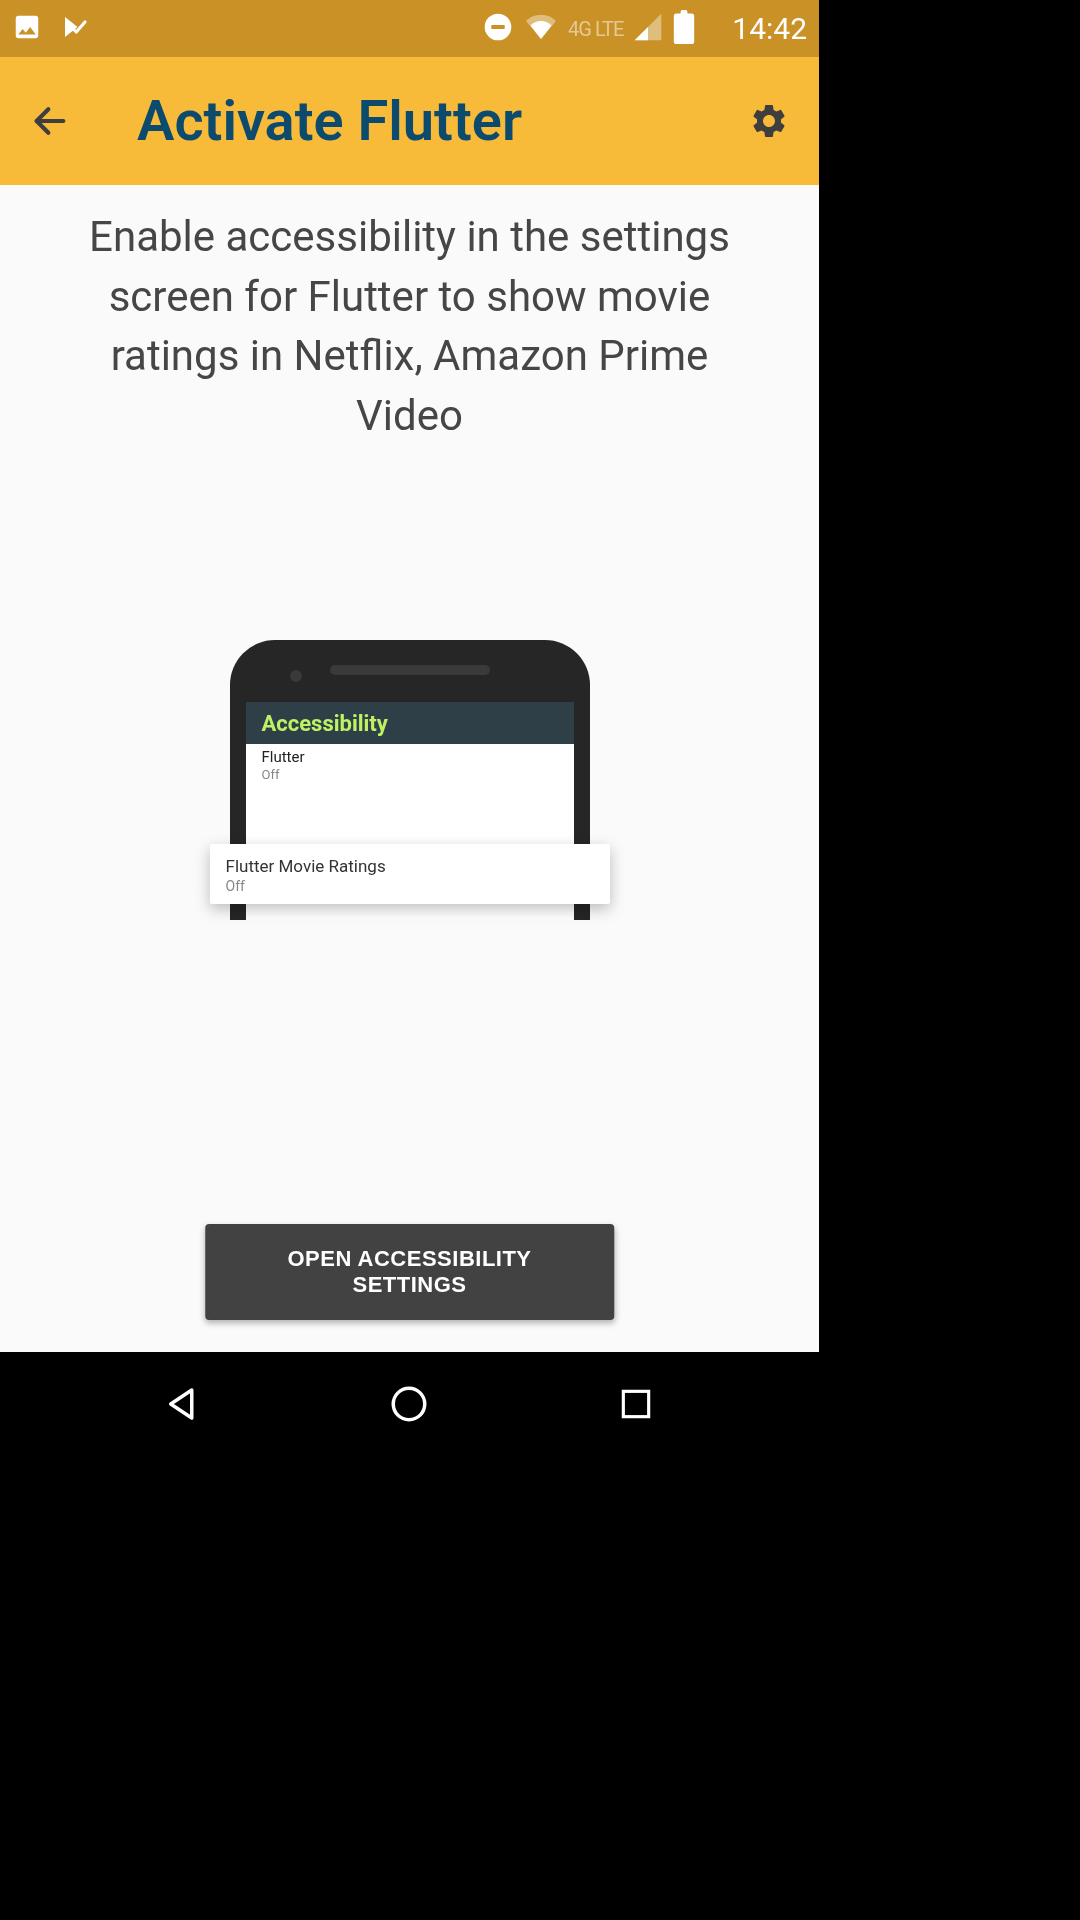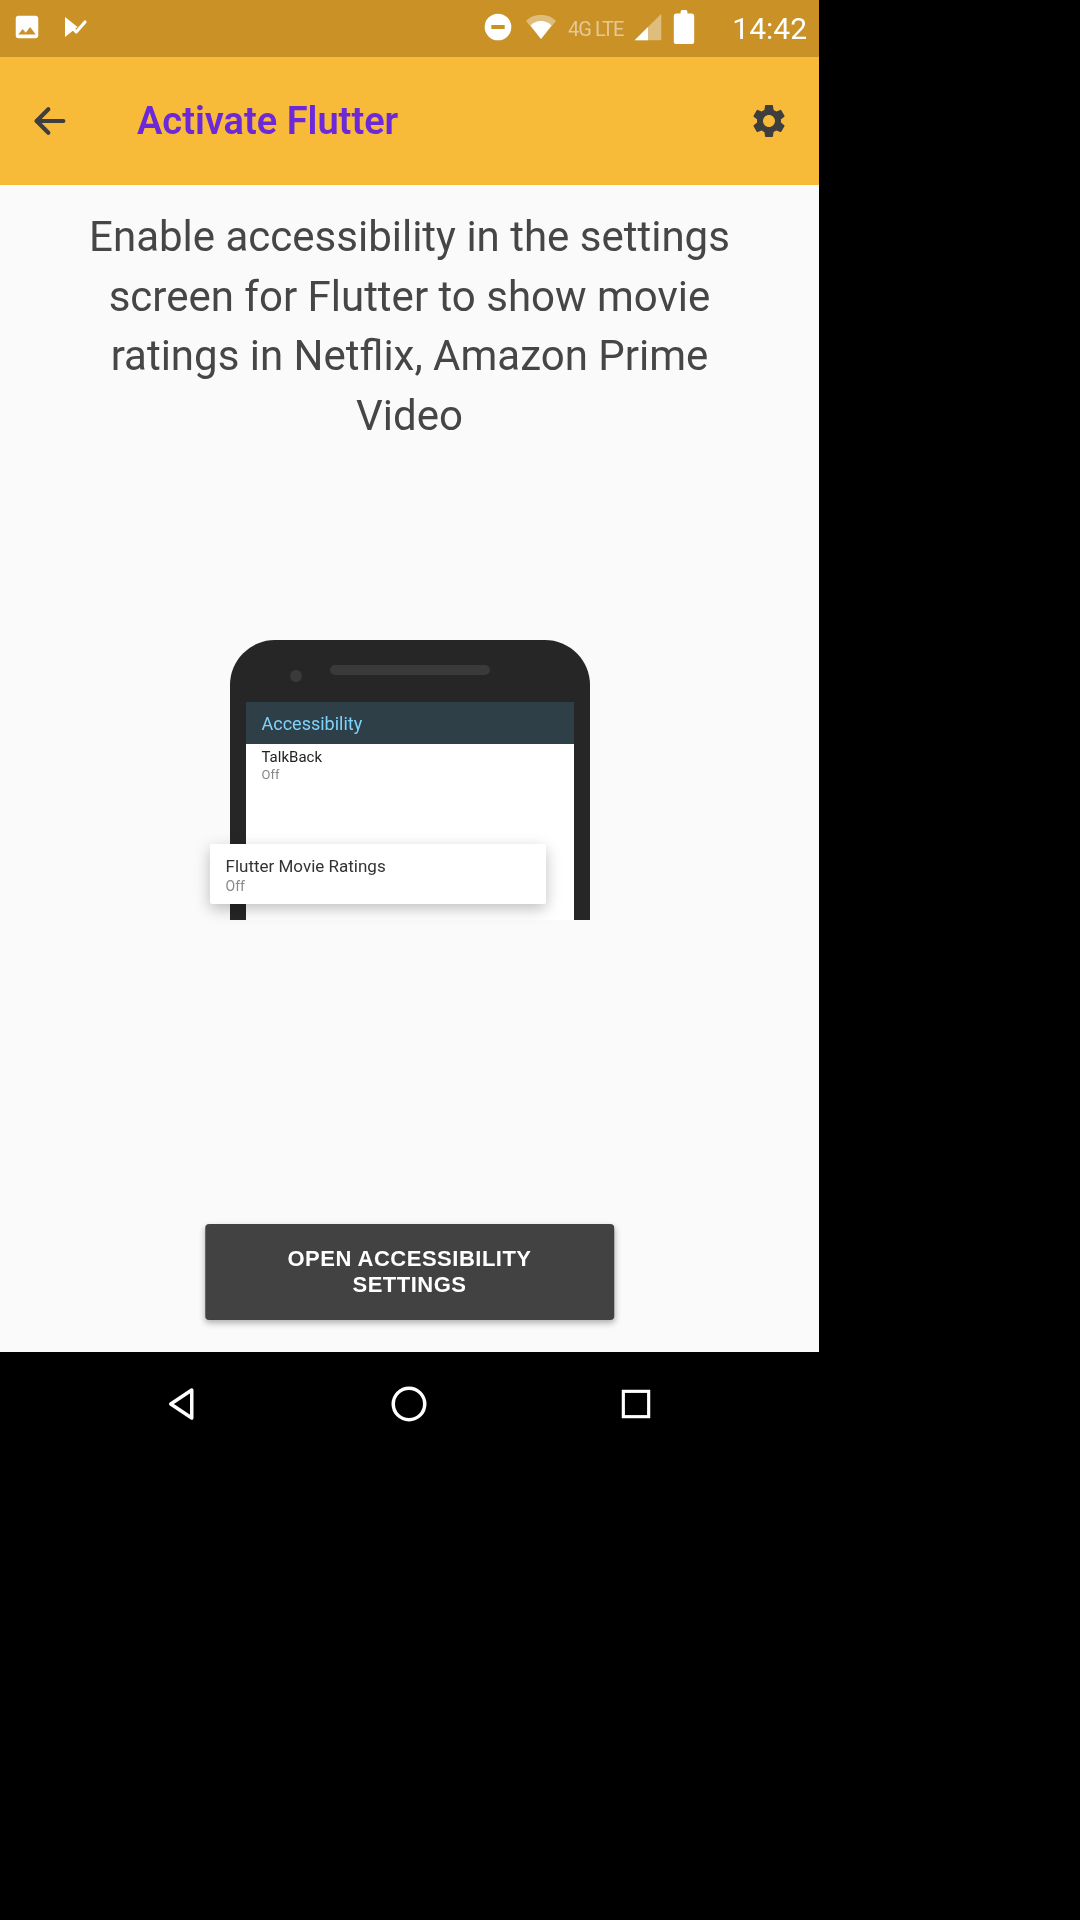--- a/index.html
+++ b/index.html
@@ -46,23 +46,23 @@
       padding: 0 30px;
     }
     .back-button {
       width: 40px;
       height: 40px;
       display: flex;
       align-items: center;
       justify-content: center;
     }
     .app-title {
-      font-size: 38px;
+      font-size: 56px;
       font-weight: 600;
-      color: #6d28d9;
+      color: #0c4a6e;
       margin-left: 67px;
     }
     .settings-button {
       margin-left: auto;
       width: 40px;
       height: 40px;
       display: flex;
       align-items: center;
       justify-content: center;
     }
@@ -124,23 +124,23 @@
       background: #fff;
     }
     .phone-header {
       background: #2F3F47;
       height: 42px;
       display: flex;
       align-items: center;
       padding-left: 16px;
     }
     .phone-header-text {
-      color: #7dd3fc;
-      font-size: 18px;
-      font-weight: 400;
+      color: #bef264;
+      font-size: 22px;
+      font-weight: 700;
     }
     .phone-section-label {
       color: #009688;
       font-size: 13px;
       font-weight: 500;
       padding: 13px 16px 6px;
     }
     .phone-item {
       padding: 4px 16px 8px;
     }
@@ -150,21 +150,21 @@
     }
     .phone-item-subtitle {
       font-size: 13px;
       color: #888;
       margin-top: 1px;
     }
     .popup-card {
       position: absolute;
       top: 204px;
       left: -20px;
-      width: 336px;
+      width: 400px;
       background: #fff;
       box-shadow: 0 5px 15px rgba(0,0,0,0.25);
       padding: 12px 16px 10px;
       border-radius: 2px;
     }
     .popup-title {
       font-size: 17px;
       color: #333;
     }
     .popup-subtitle {
@@ -276,21 +276,21 @@
 
   <div class="phone-illustration">
     <div class="phone-body">
       <div class="phone-camera"></div>
       <div class="phone-speaker"></div>
       <div class="phone-screen">
         <div class="phone-header">
           <span class="phone-header-text">Accessibility</span>
         </div>
         <div class="phone-item">
-          <div class="phone-item-title">TalkBack</div>
+          <div class="phone-item-title">Flutter</div>
           <div class="phone-item-subtitle">Off</div>
         </div>
       </div>
     </div>
     <div class="popup-card">
       <div class="popup-title">Flutter Movie Ratings</div>
       <div class="popup-subtitle">Off</div>
     </div>
   </div>
 

